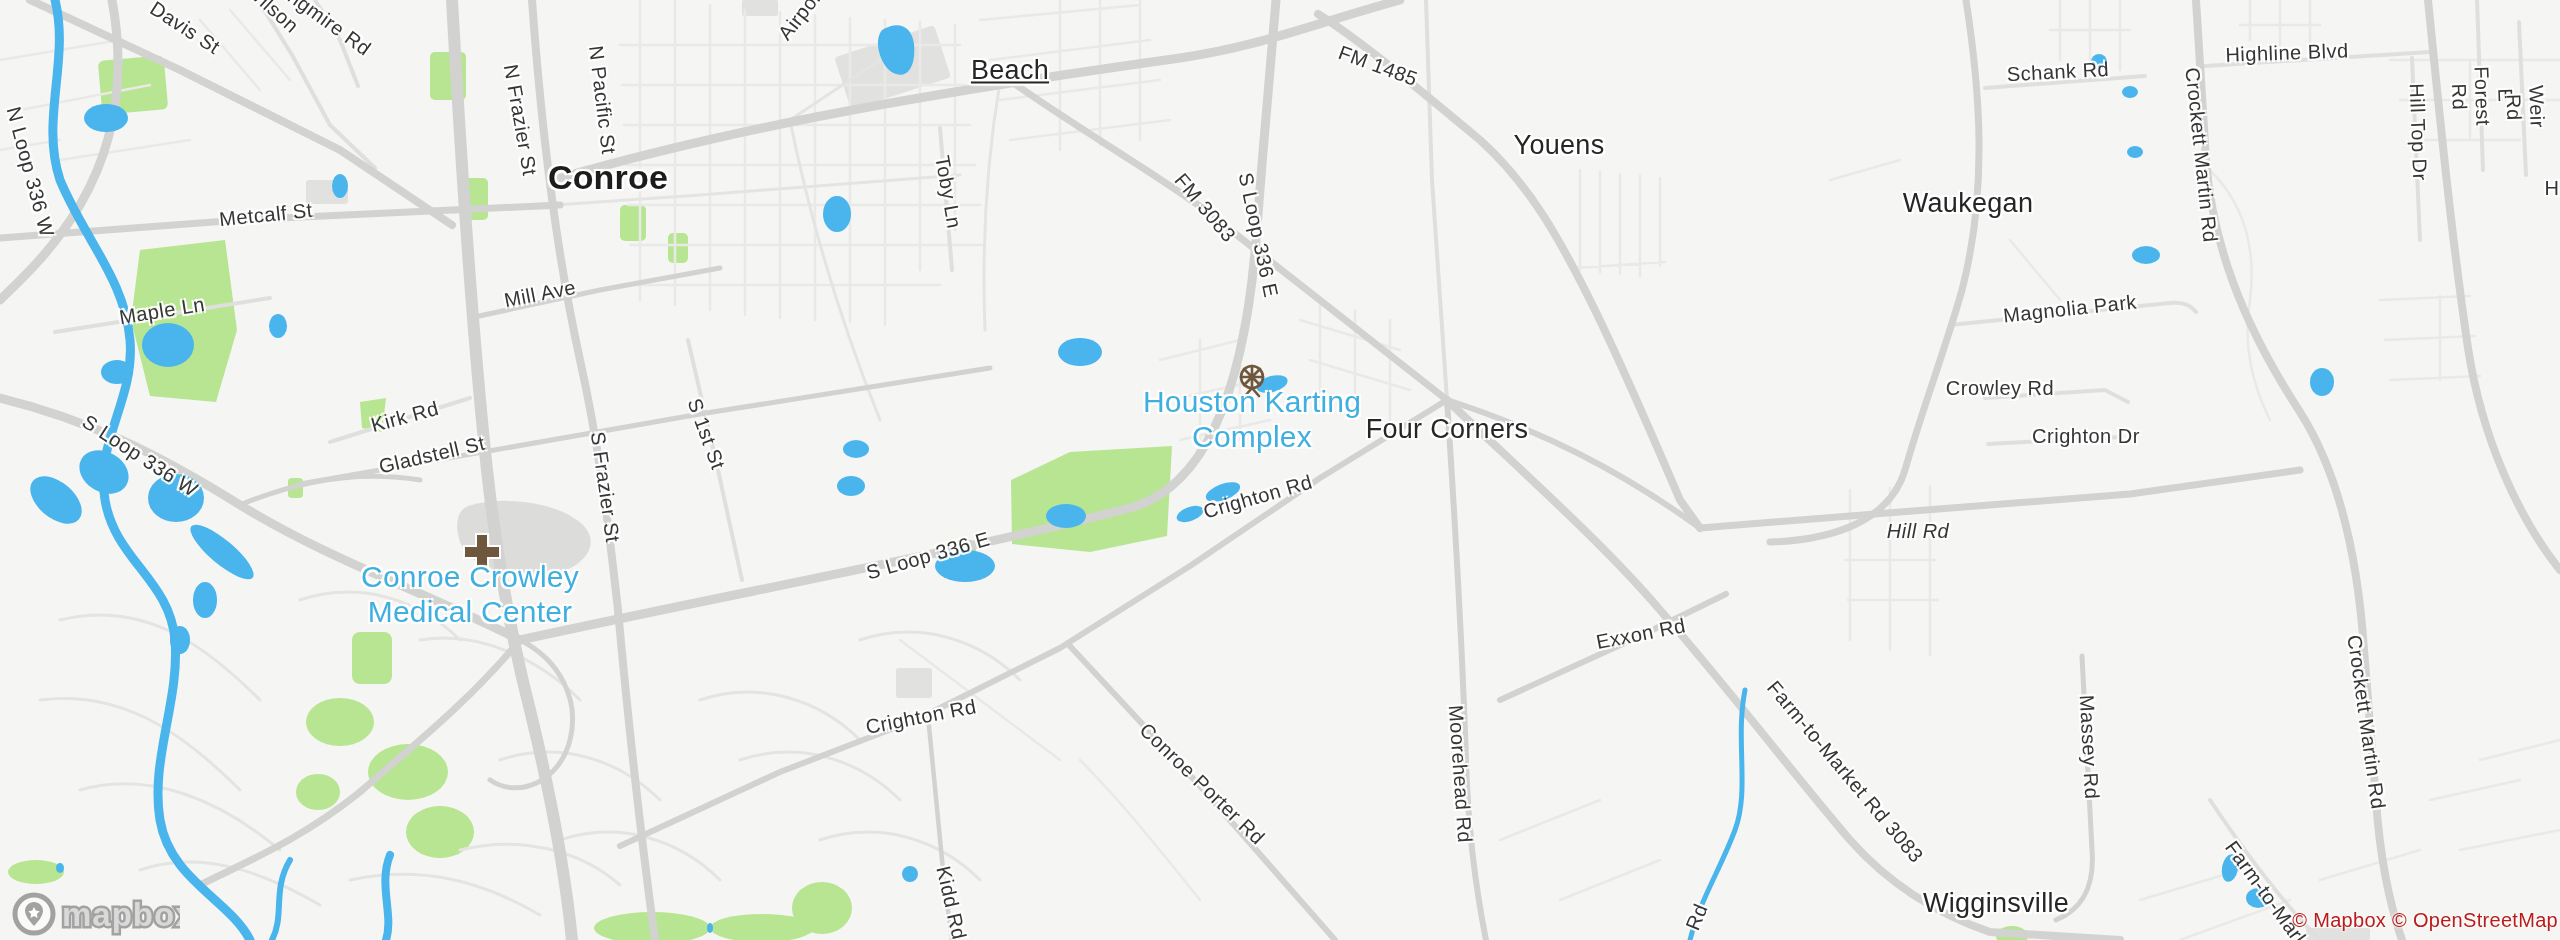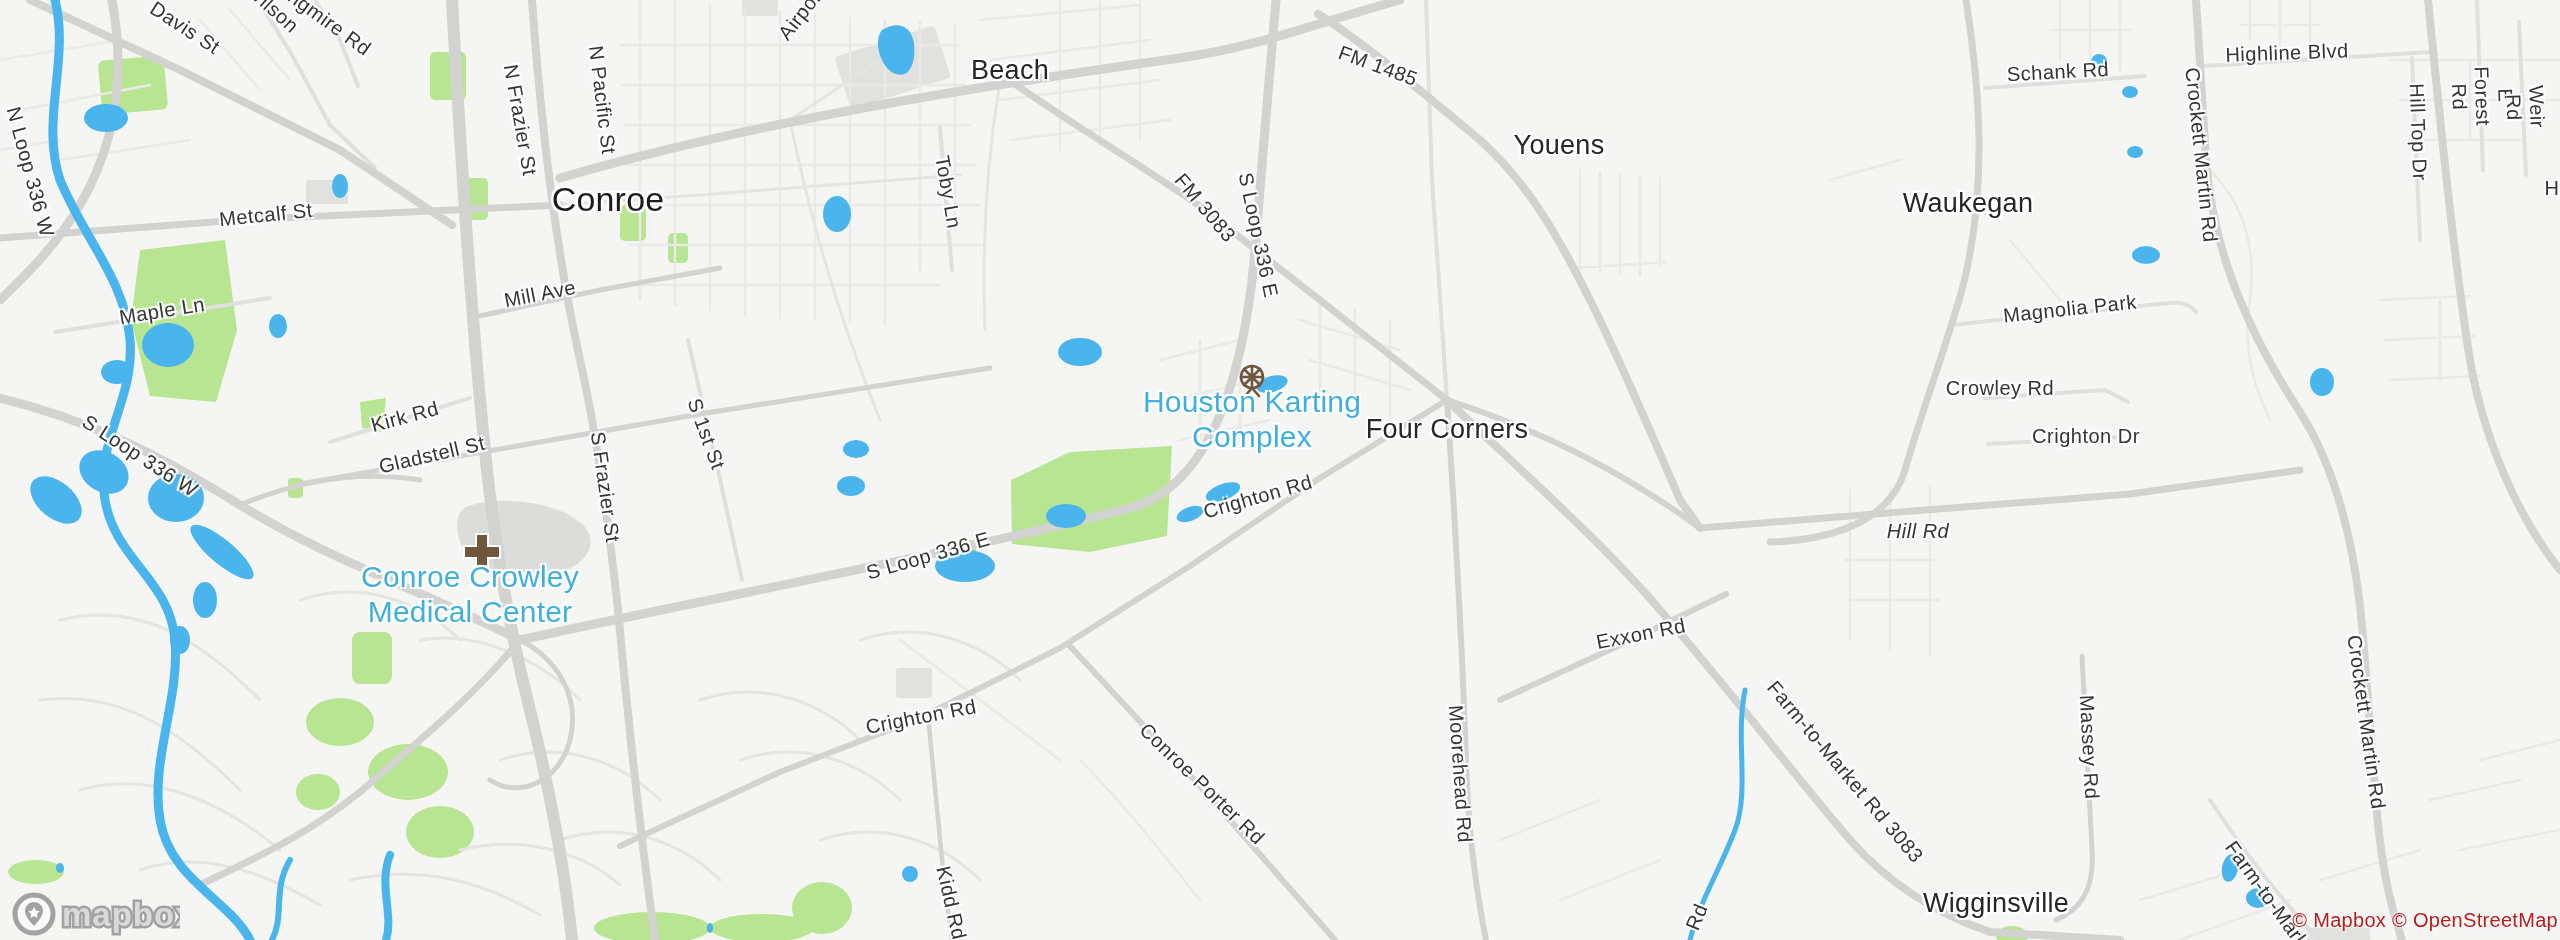--- a/index.html
+++ b/index.html
@@ -5,21 +5,21 @@
   html,body{margin:0;padding:0;}
   #map{position:relative;width:2560px;height:940px;overflow:hidden;background:#f5f5f3;
        font-family:"Liberation Sans","DejaVu Sans",sans-serif;}
   #basemap{position:absolute;left:0;top:0;}
   #labels{position:absolute;left:0;top:0;width:100%;height:100%;pointer-events:none;}
   .lbl{position:absolute;white-space:pre-line;text-align:center;line-height:1.15;
        color:#383838;letter-spacing:0.5px;
        text-shadow:-2px -2px 0 #fff,2px -2px 0 #fff,-2px 2px 0 #fff,2px 2px 0 #fff,0 0 4px #fff;}
   .lbl.road{font-size:20px;color:#353535;}
   .lbl.town{font-size:27px;color:#262626;letter-spacing:0.3px;}
-  .lbl.city{font-size:34px;font-weight:normal;color:#1c1c1c;letter-spacing:0.2px;margin-top:22px;}
+  .lbl.city{font-size:34px;font-weight:bold;color:#1c1c1c;letter-spacing:0.2px;}
   .lbl.poi{font-size:30px;color:#3fafe0;letter-spacing:0.2px;}
   #logo{position:absolute;left:10px;bottom:2px;display:flex;align-items:center;opacity:0.92;}
   #attribution{position:absolute;right:2px;bottom:8px;font-size:20px;color:#b91c1c;
        letter-spacing:0.3px;text-shadow:0 0 3px #fff,0 0 3px #fff;}
 </style>
 </head>
 <body>
 
 <div id="map">
   <svg id="basemap" width="2560" height="940" viewBox="0 0 2560 940">
@@ -177,21 +177,21 @@
       <circle cx="1252" cy="377" r="3" fill="#6f573d" stroke="none"></circle>
       <path d="M1252,388 L1245,396 M1252,388 L1259,396"></path>
     </g>
     <g fill="#6f573d" stroke="#ffffff" stroke-width="2">
       <path d="M464,546 h12 v-12 h12 v12 h12 v12 h-12 v12 h-12 v-12 h-12 Z"></path>
     </g>
   </svg>
 
   <div id="labels">
       <div class="lbl city" style="left: 608px; top: 178px; transform: translate(-50%, -50%) rotate(0deg);">Conroe</div>
-      <div class="lbl town" style="left: 1010px; top: 71px; transform: translate(-50%, -50%) rotate(0deg);">Beach</div>
+      <div class="lbl town" style="left: 1010px; top: 71px; transform: translate(-50%, -50%) rotate(0deg); text-decoration: underline;">Beach</div>
       <div class="lbl town" style="left: 1559px; top: 146px; transform: translate(-50%, -50%) rotate(0deg);">Youens</div>
       <div class="lbl town" style="left: 1968px; top: 204px; transform: translate(-50%, -50%) rotate(0deg);">Waukegan</div>
       <div class="lbl town" style="left: 1447px; top: 430px; transform: translate(-50%, -50%) rotate(0deg);">Four Corners</div>
       <div class="lbl town" style="left: 1996px; top: 904px; transform: translate(-50%, -50%) rotate(0deg);">Wigginsville</div>
       <div class="lbl poi" style="left: 1252px; top: 419px; transform: translate(-50%, -50%) rotate(0deg);">Houston Karting
 Complex</div>
       <div class="lbl poi" style="left: 470px; top: 594px; transform: translate(-50%, -50%) rotate(0deg);">Conroe Crowley
 Medical Center</div>
       <div class="lbl road" style="left: 185px; top: 28px; transform: translate(-50%, -50%) rotate(33deg);">Davis St</div>
       <div class="lbl road" style="left: 272px; top: 8px; transform: translate(-50%, -50%) rotate(42deg);">Wilson</div>

